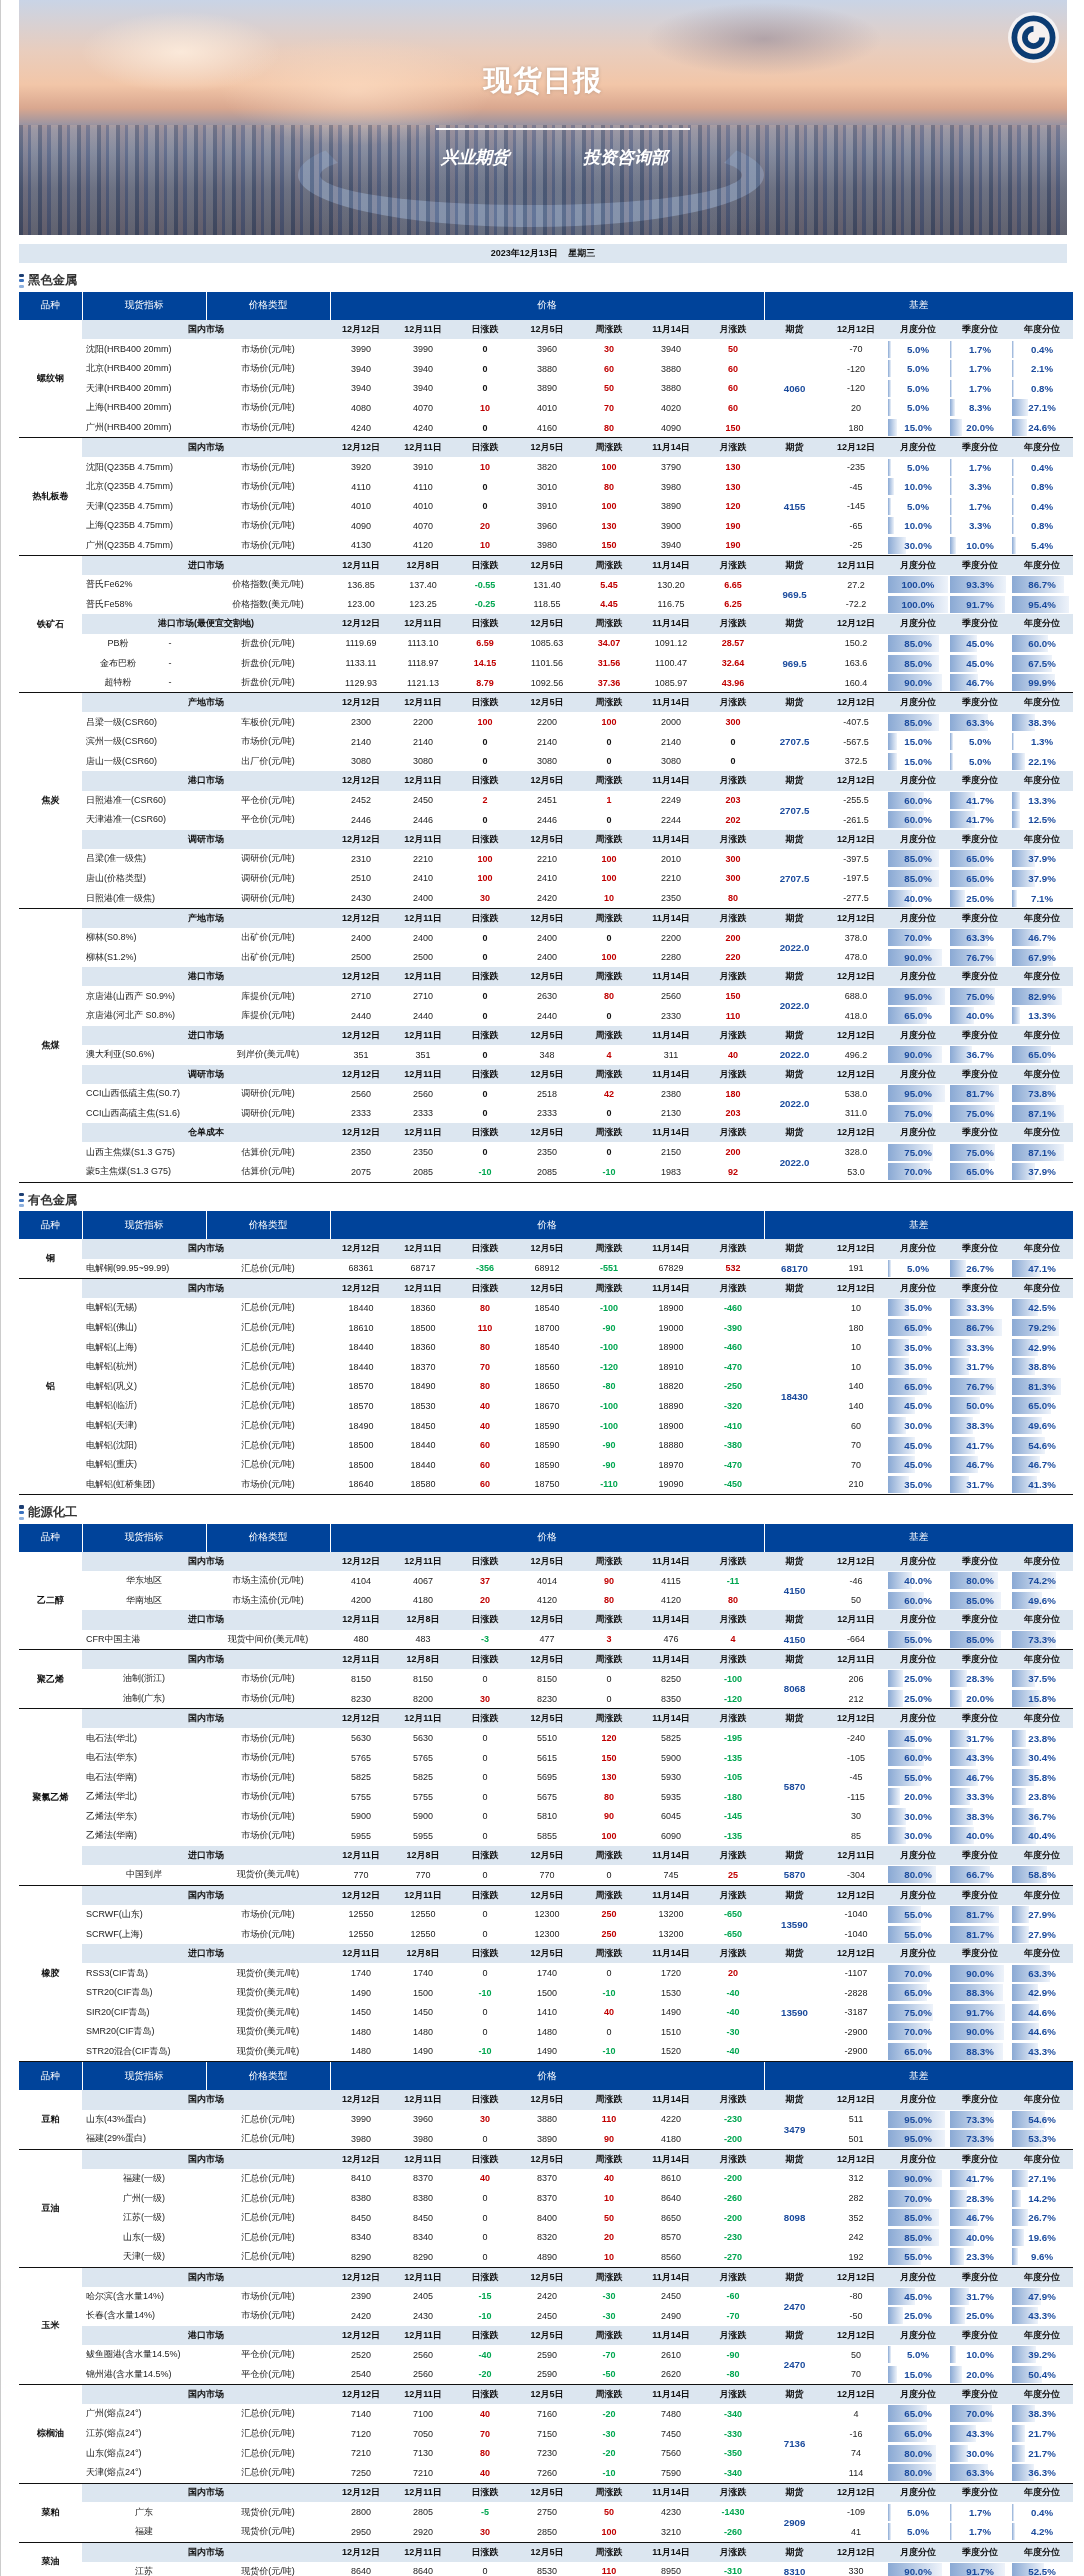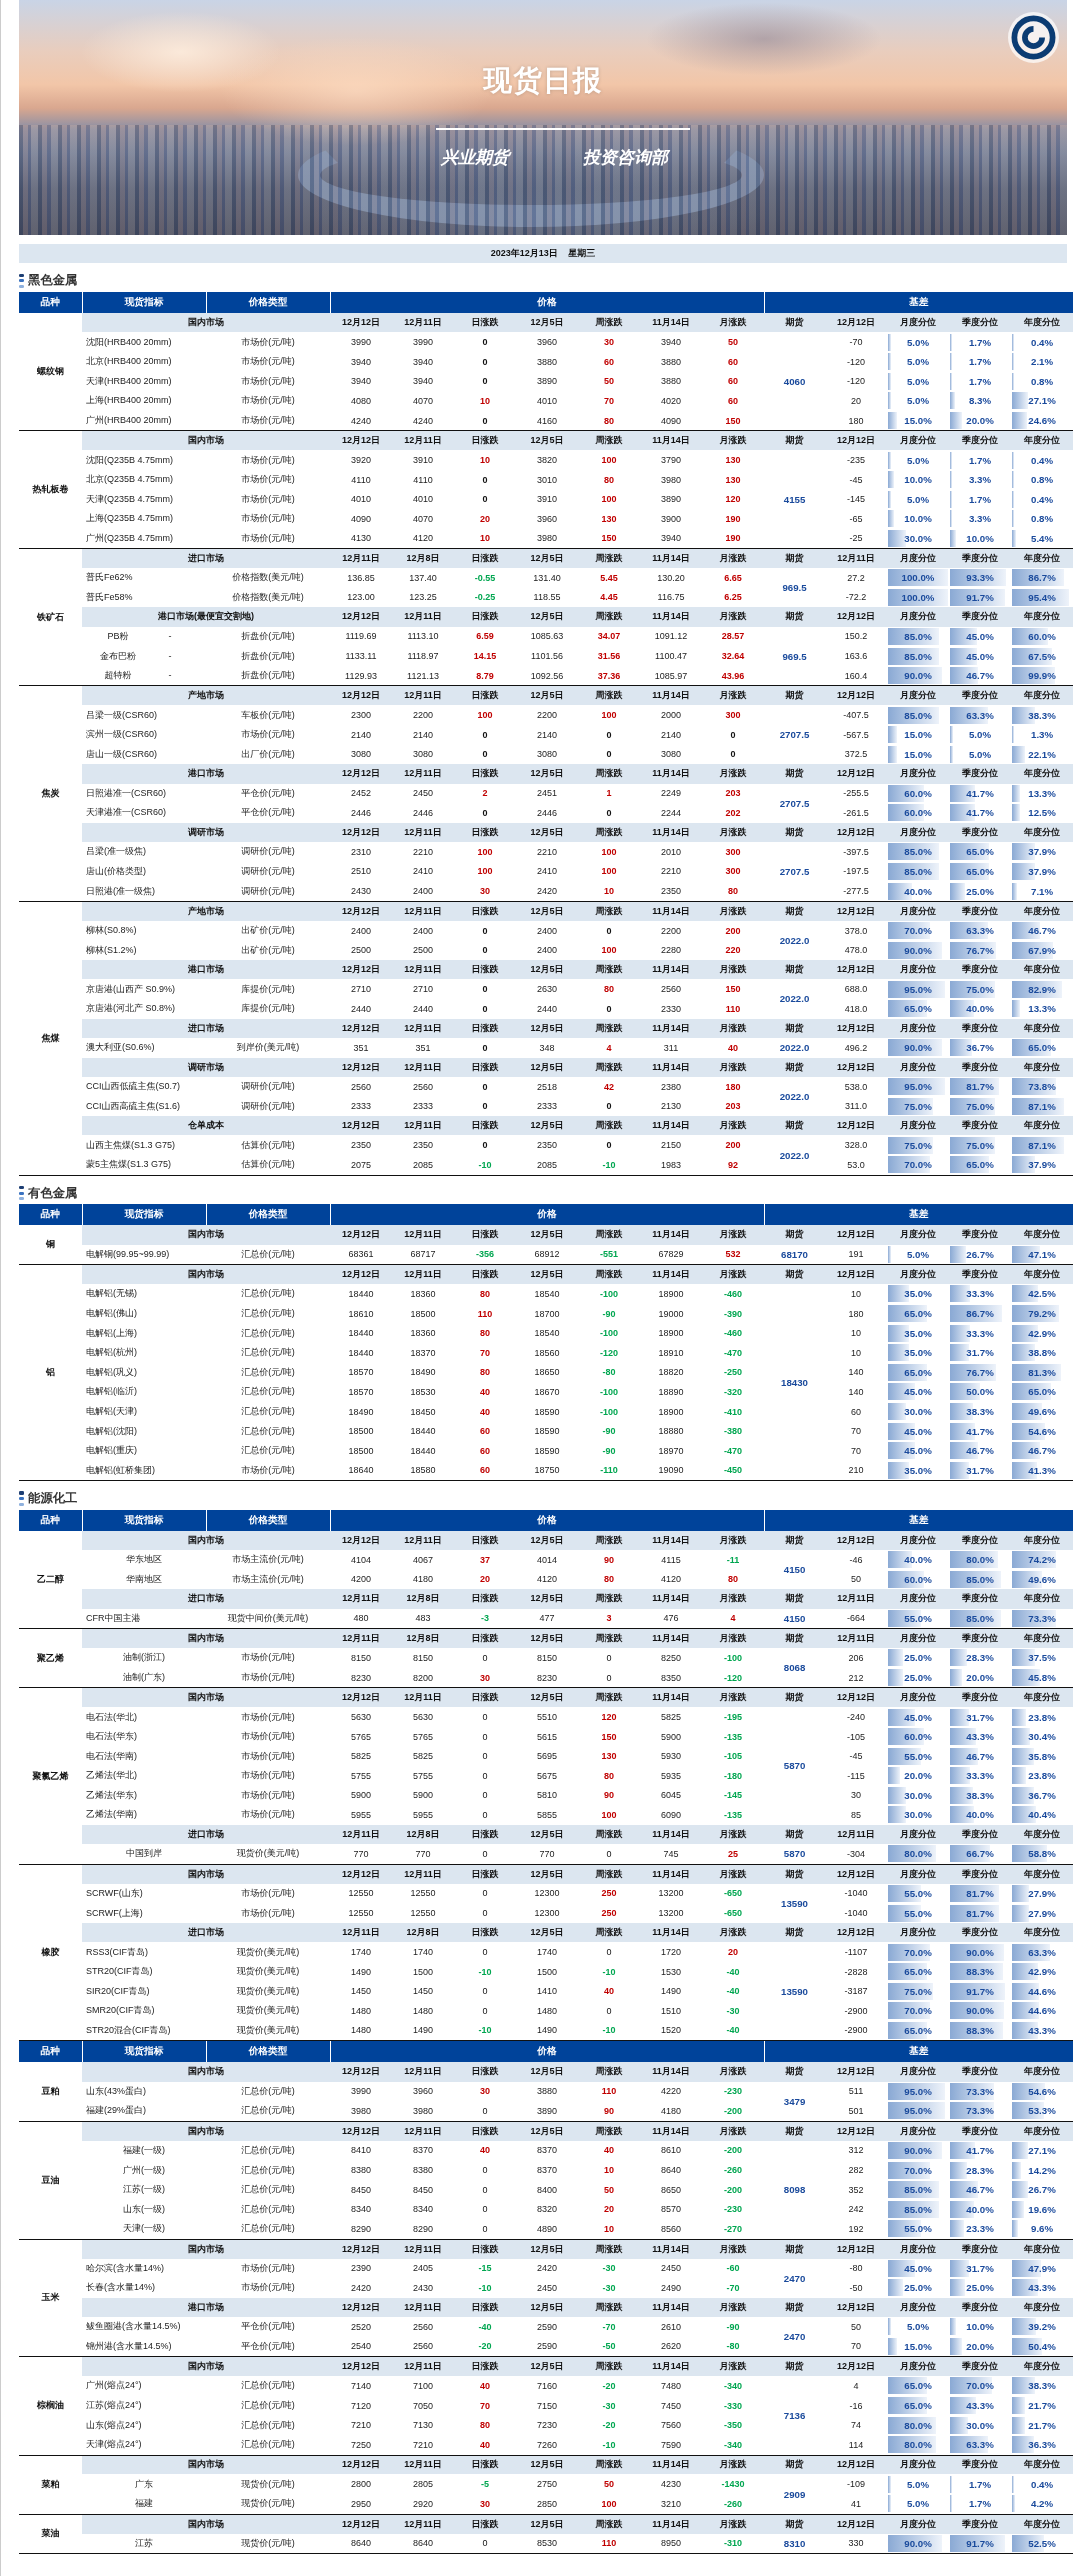--- a/index.html
+++ b/index.html
@@ -29,21 +29,21 @@
   .section-title { margin: 9px 18px 2.6px 18px; height: 17px; display: flex; align-items: center; font-size: 12.3px; font-weight: bold; color: #333; }
   .section-title .ico { width: 5.2px; height: 14.3px; margin-right: 3.9px; display: flex; flex-direction: column; justify-content: space-between; }
   .section-title .ico i { display: block; height: 3.2px; width: 5.2px; border-radius: 1.3px; }
   .section-title .ico i:nth-child(1) { background: #1d3e73; }
   .section-title .ico i:nth-child(2) { background: #3a72c0; }
   .section-title .ico i:nth-child(3) { background: #8fb1de; }
 
   table { margin: 0 18px; width: 1048px; border-collapse: collapse; table-layout: fixed; font-size: 9px; }
   col.c-var { width: 63px; } col.c-ind { width: 124px; } col.c-typ { width: 124px; }
   col.c-n { width: 62px; } col.c-f { width: 61px; } col.c-p { width: 62px; }
-  thead th { background: #00439a; color: #fff; height: 21px; font-size: 9.7px; font-weight: bold; border-right: 0.6px solid #fff; }
+  thead th { background: #00439a; color: #fff; height: 28px; font-size: 9.7px; font-weight: normal; border-right: 0.6px solid #fff; }
   thead th:last-child { border-right: none; }
   td { height: 19.4px; text-align: center; white-space: nowrap; }
   tr.sub td { background: #dce6f0; font-weight: bold; color: #111; font-size: 9px; }
   tr.sub td.var { background: #fff; }
   td.var { font-size: 9.7px; color: #222; vertical-align: middle; }
   td.ind { text-align: left; padding-left: 3.9px; }
   td.ind.c { text-align: center; padding-left: 0; }
   tr.sep td { border-top: 1.3px solid #111; }
   .up { color: #c00000; font-weight: bold; }
   .dn { color: #00a650; font-weight: bold; }
@@ -1907,21 +1907,21 @@
             </td>
             <td class="pct">
               <div class="bar">
                 <div class="fill" style="width: 20%;"></div>
                 <span>20.0%</span>
               </div>
             </td>
             <td class="pct">
               <div class="bar">
                 <div class="fill" style="width: 45.8%;"></div>
-                <span>45.8%</span>
+                <span>15.8%</span>
               </div>
             </td>
           </tr>
           <tr class="sub sep">
             <td class="var" rowspan="9">聚氯乙烯</td>
             <td colspan="2">国内市场</td>
             <td>12月12日</td>
             <td>12月11日</td>
             <td>日涨跌</td>
             <td>12月5日</td>

